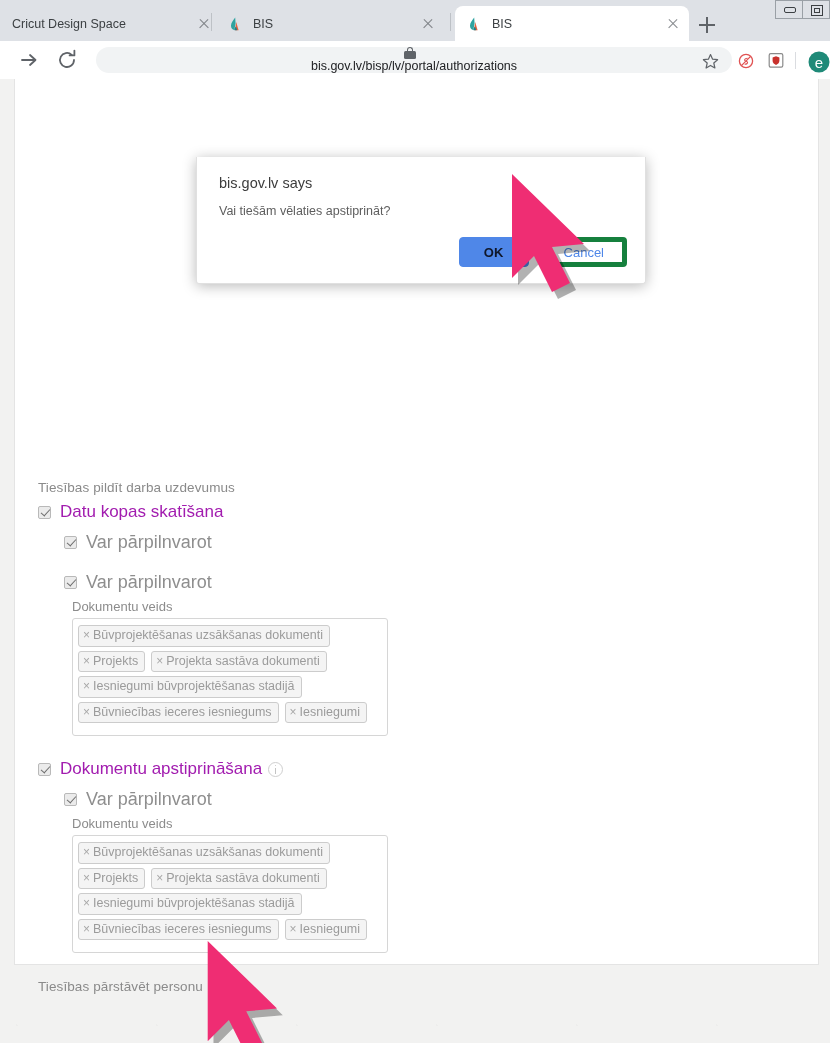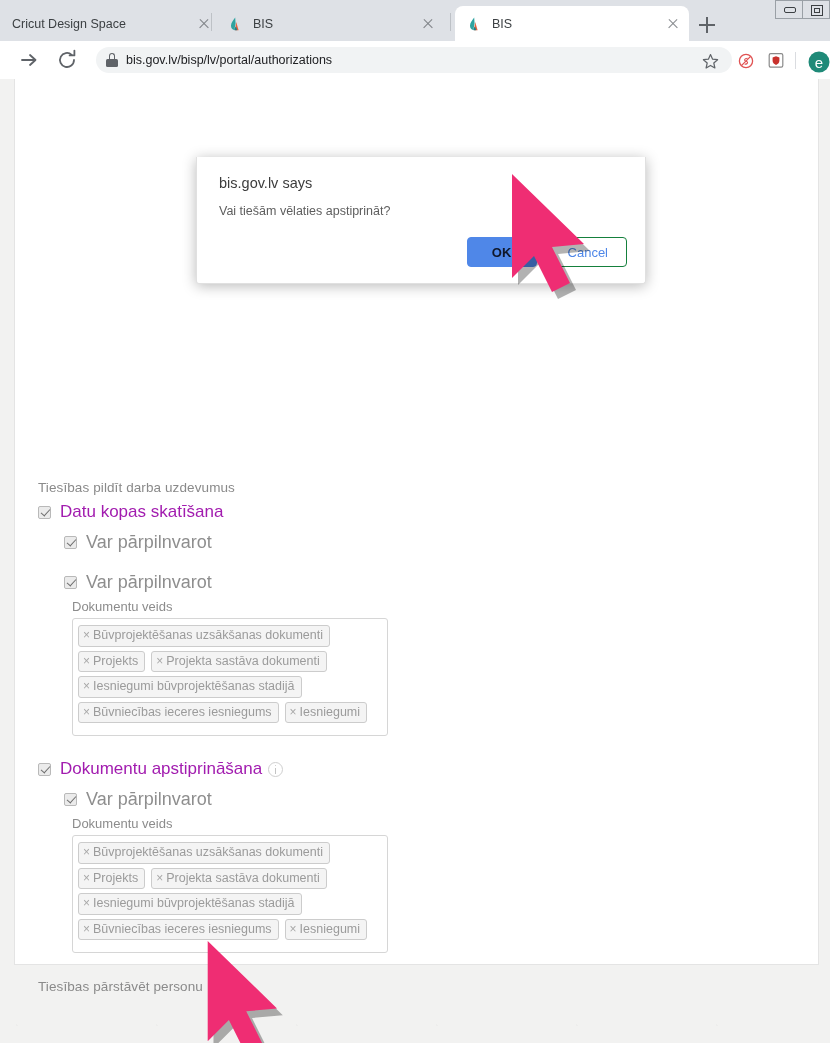--- a/index.html
+++ b/index.html
@@ -81,21 +81,21 @@
   
   .toolbar {
     position: absolute; left: 0; top: 41px; width: 830px; height: 38px;
     background: #ffffff; display: flex; align-items: center;
   }
   .nav-ico { width: 30px; height: 30px; position: relative; margin-left: 6px; }
   .omnibox {
     position: absolute; left: 96px; top: 6px; width: 636px; height: 26px;
     background: #f1f3f4; border-radius: 13px;
     display: flex; align-items: center; padding: 0 10px;
-    font-size: 12.5px; color: #202124;
+    font-size: 12.5px; color: #202124; flex-direction: column;
   }
   .lock { width: 12px; height: 14px; position: relative; margin-right: 8px; flex:0 0 12px;}
   .lock .body { position:absolute; left:0; bottom:0; width:12px; height:8px; background:#5f6368; border-radius:1.5px;}
   .lock .shack { position:absolute; left:2.8px; top:0; width:6.4px; height:6px;
      border:1.6px solid #5f6368; border-bottom:none; border-radius:3.5px 3.5px 0 0;}
   .url { white-space: nowrap; overflow: hidden; }
   .star { position: absolute; left: 702px; top: 12px; width: 17px; height: 17px; }
   .ext1 { position: absolute; left: 738px; top: 12px; width: 16px; height: 16px; }
   .ext2 { position: absolute; left: 768px; top: 11px; width: 16px; height: 17px; }
   .tbsep { position: absolute; left: 795px; top: 11px; width: 1px; height: 17px; background: #dadce0; }
@@ -187,21 +187,21 @@
   }
   .modal-title { position: absolute; left: 22px; top: 18px; font-size: 14.5px; color: #3c3c3c; }
   .modal-msg   { position: absolute; left: 22px; top: 47px; font-size: 12.5px; color: #5e5e5e; }
   .modal-btns  { position: absolute; right: 18px; bottom: 16px; display: flex; gap: 12px; }
   .dlg-btn {
     height: 30px; min-width: 70px; border-radius: 4px;
     display: inline-flex; align-items: center; justify-content: center;
     font-size: 13px; padding: 0 18px;
   }
   .dlg-ok { background: #4f87e8; color: #0f172a; border: 1px solid #4f87e8; font-weight: bold; }
-  .dlg-cancel { background: #ffffff; color: #4f87e8; border: 1px solid #15803d; }
+  .dlg-cancel { background: #ffffff; color: #4f87e8; border: 5px solid #15803d; }
 
   
   .cursor { position: absolute; pointer-events: none; }
   .cursor svg { display: block; overflow: visible; }
 </style>
 </head>
 <body>
 
 <div id="browser">
 

